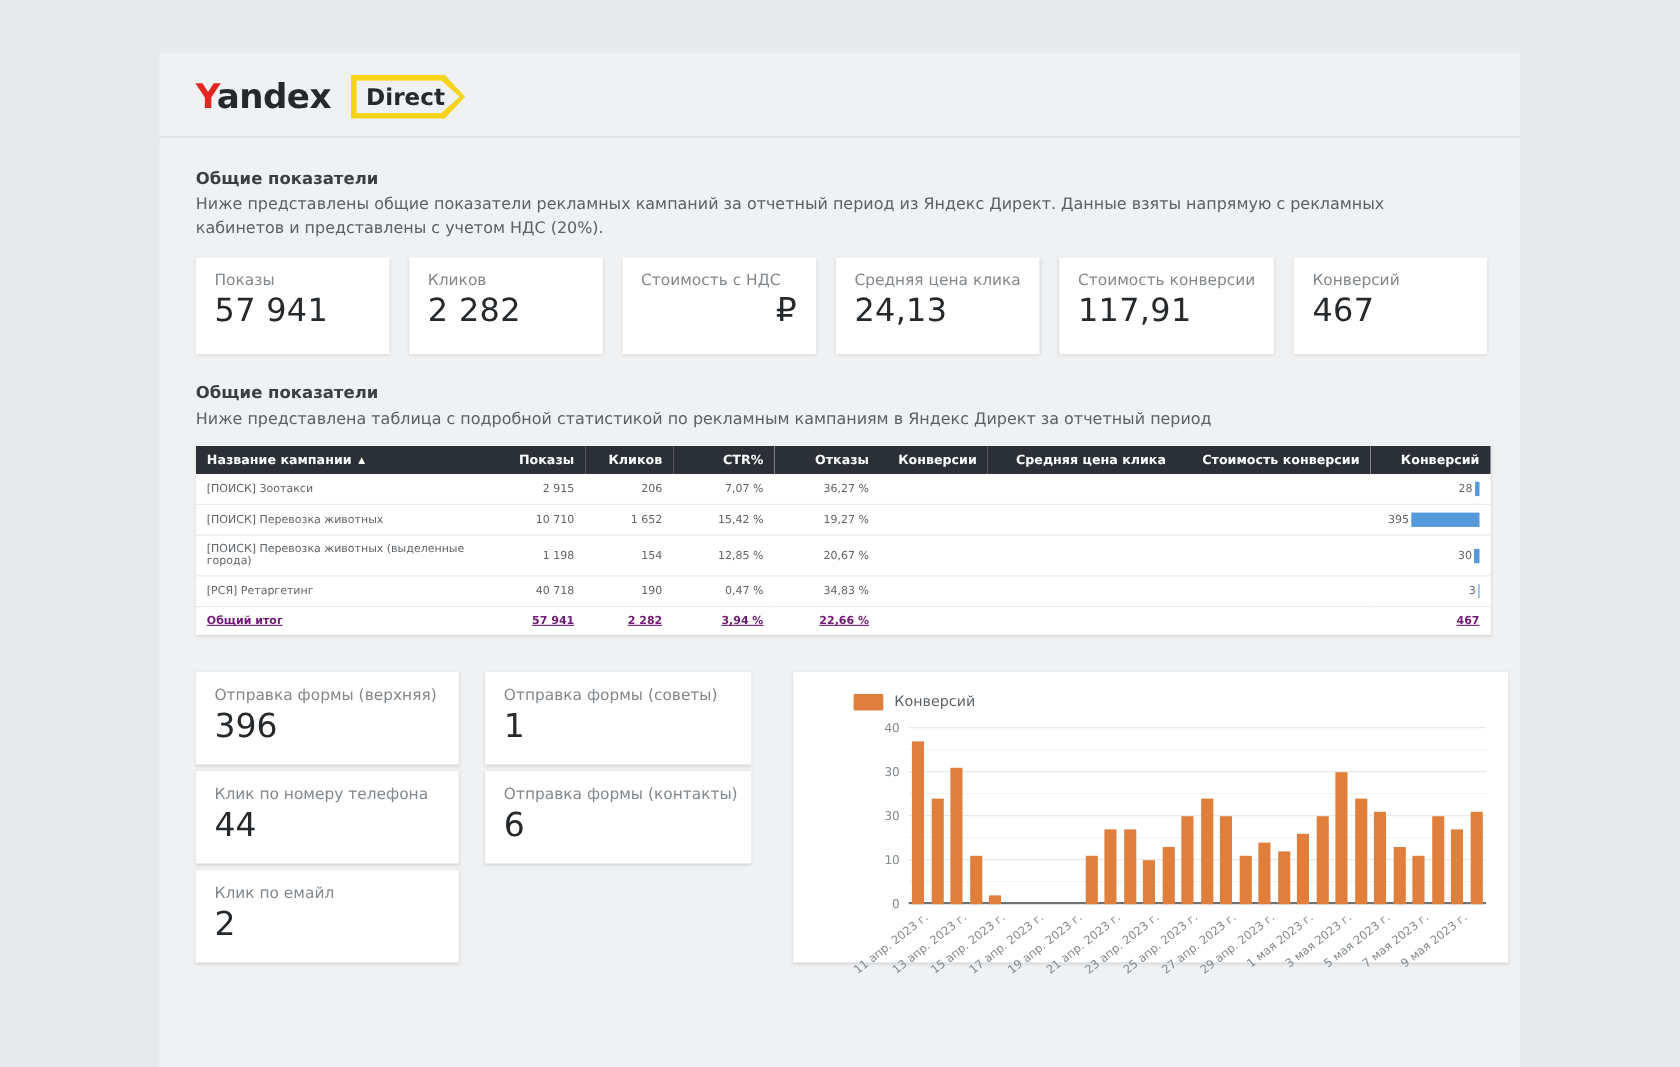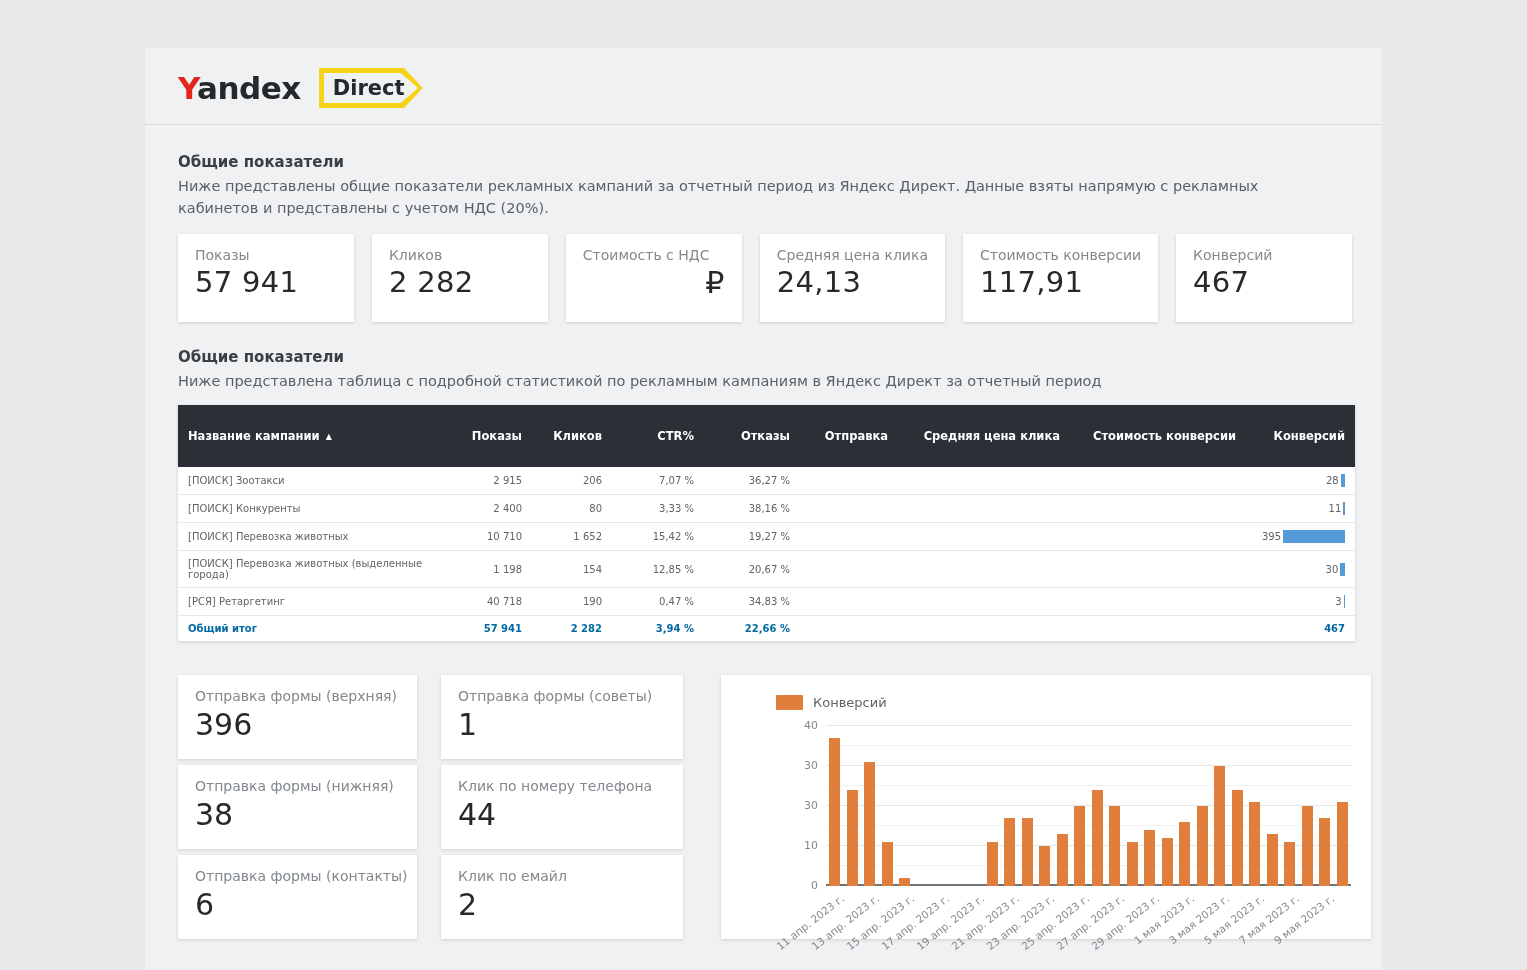--- a/index.html
+++ b/index.html
@@ -32,27 +32,27 @@
   .kpi-label { font-size:14px; color:#82888d; white-space:nowrap; }
   .kpi-value { font-size:29px; color:#26292c; margin-top:2px; letter-spacing:.3px; }
   .kpi-value.currency-only { text-align:right; font-size:30px; }
 
   .sec2 { margin-top:26px; }
 
   
   table.report { width:100%; margin-top:13px; border-collapse:collapse; table-layout:fixed;
      background:#fff; box-shadow:0 1px 3px rgba(60,64,67,.18); }
   table.report th { background:#2b3036; color:#fff; font-size:11.5px; font-weight:700;
-     padding:24px 10px; text-align:right; white-space:nowrap; overflow:hidden; }
+     padding:6px 10px; text-align:right; white-space:nowrap; overflow:hidden; }
   table.report th:first-child { text-align:left; }
   table.report th .sort-icon { font-size:8px; margin-left:6px; vertical-align:1px; }
   table.report td { background:#fff; font-size:10px; color:#5f6468; padding:7px 10px;
      border-bottom:1px solid #e7e9eb; text-align:right; }
   table.report td:first-child { text-align:left; }
-  table.report tr.total-row td { font-weight:700; color:#0369a1; border-bottom:none; }
+  table.report tr.total-row td { font-weight:700; color:#701a75; border-bottom:none;text-decoration:underline; }
   .conv-cell { display:flex; justify-content:flex-end; align-items:center; }
   .conv-bar { height:13px; background:#549ad9; margin-left:2px; }
 
   
   .sec3 { margin-top:34px; }
   .conv-wrap { display:flex; margin-top:16px; gap:38px; }
   .conv-grid { display:grid; grid-template-columns:239px 242px; gap:6px 24px; align-content:start; }
   .conv-card { height:84px; background:#fff; box-shadow:0 1px 3px rgba(60,64,67,.18); padding:13px 17px; }
   .conv-label { font-size:14px; color:#82888d; white-space:nowrap; }
   .conv-value { font-size:30px; color:#26292c; margin-top:3px; }
@@ -137,21 +137,21 @@
               <col style="width:176px">
               <col style="width:109px">
           </colgroup>
           <thead>
               <tr id="table-head-row">
                 <th>Название кампании<span class="sort-icon">▲</span></th>
                 <th>Показы</th>
                 <th>Кликов</th>
                 <th>CTR%</th>
                 <th>Отказы</th>
-                <th>Отправка</th>
+                <th>Конверсии</th>
                 <th>Средняя цена клика</th>
                 <th>Стоимость конверсии</th>
                 <th>Конверсий</th>
               </tr>
             </thead>
           <tbody id="table-body">
               <tr>
                 <td>[ПОИСК] Зоотакси</td>
                 <td>2 915</td>
                 <td>206</td>
@@ -161,36 +161,20 @@
                 <td></td>
                 <td></td>
                 <td>
                   <div class="conv-cell">
                     <span>28</span>
                     <span class="conv-bar" style="width: 4.39494px;"></span>
                   </div>
                 </td>
               </tr>
               <tr>
-                <td>[ПОИСК] Конкуренты</td>
-                <td>2 400</td>
-                <td>80</td>
-                <td>3,33 %</td>
-                <td>38,16 %</td>
-                <td></td>
-                <td></td>
-                <td></td>
-                <td>
-                  <div class="conv-cell">
-                    <span>11</span>
-                    <span class="conv-bar" style="width: 1.72658px;"></span>
-                  </div>
-                </td>
-              </tr>
-              <tr>
                 <td>[ПОИСК] Перевозка животных</td>
                 <td>10 710</td>
                 <td>1 652</td>
                 <td>15,42 %</td>
                 <td>19,27 %</td>
                 <td></td>
                 <td></td>
                 <td></td>
                 <td>
                   <div class="conv-cell">
@@ -253,24 +237,20 @@
       <div class="sec3">
         <div class="conv-wrap">
           <div class="conv-grid" id="conv-grid">
               <div class="conv-card">
                 <div class="conv-label">Отправка формы (верхняя)</div>
                 <div class="conv-value">396</div>
               </div>
               <div class="conv-card">
                 <div class="conv-label">Отправка формы (советы)</div>
                 <div class="conv-value">1</div>
-              </div>
-              <div class="conv-card">
-                <div class="conv-label">Отправка формы (нижняя)</div>
-                <div class="conv-value">38</div>
               </div>
               <div class="conv-card">
                 <div class="conv-label">Клик по номеру телефона</div>
                 <div class="conv-value">44</div>
               </div>
               <div class="conv-card">
                 <div class="conv-label">Отправка формы (контакты)</div>
                 <div class="conv-value">6</div>
               </div>
               <div class="conv-card">

